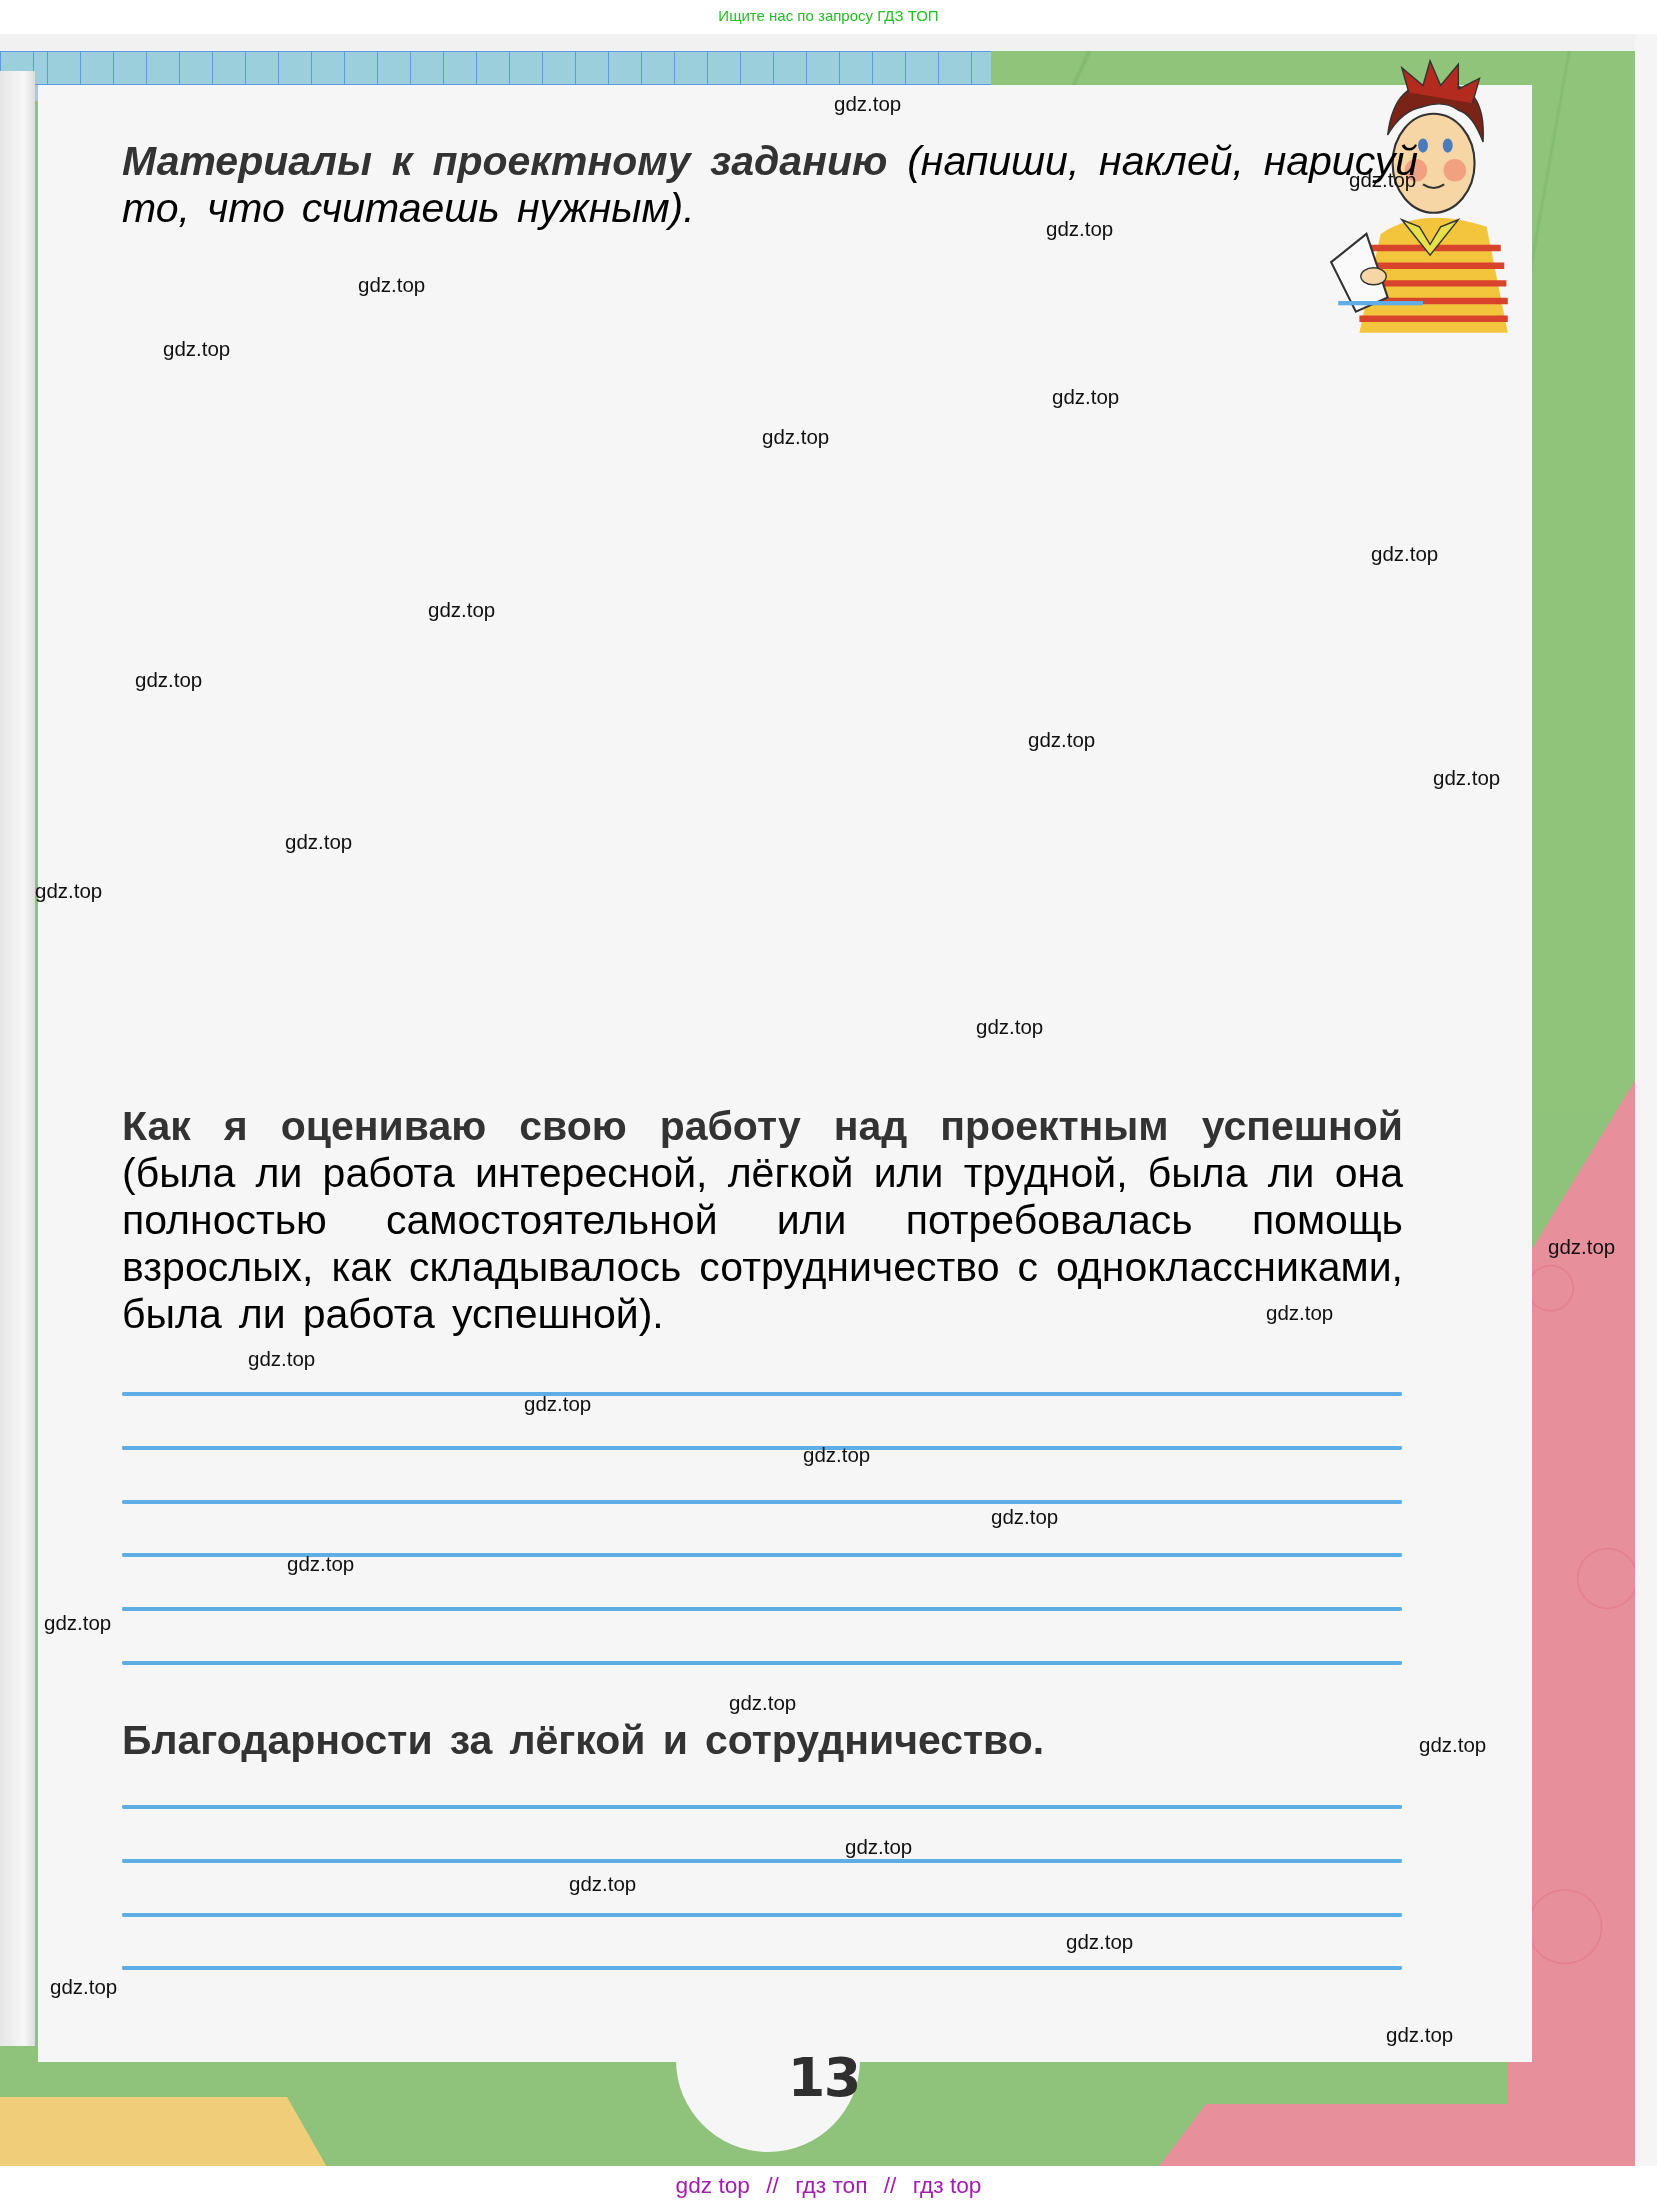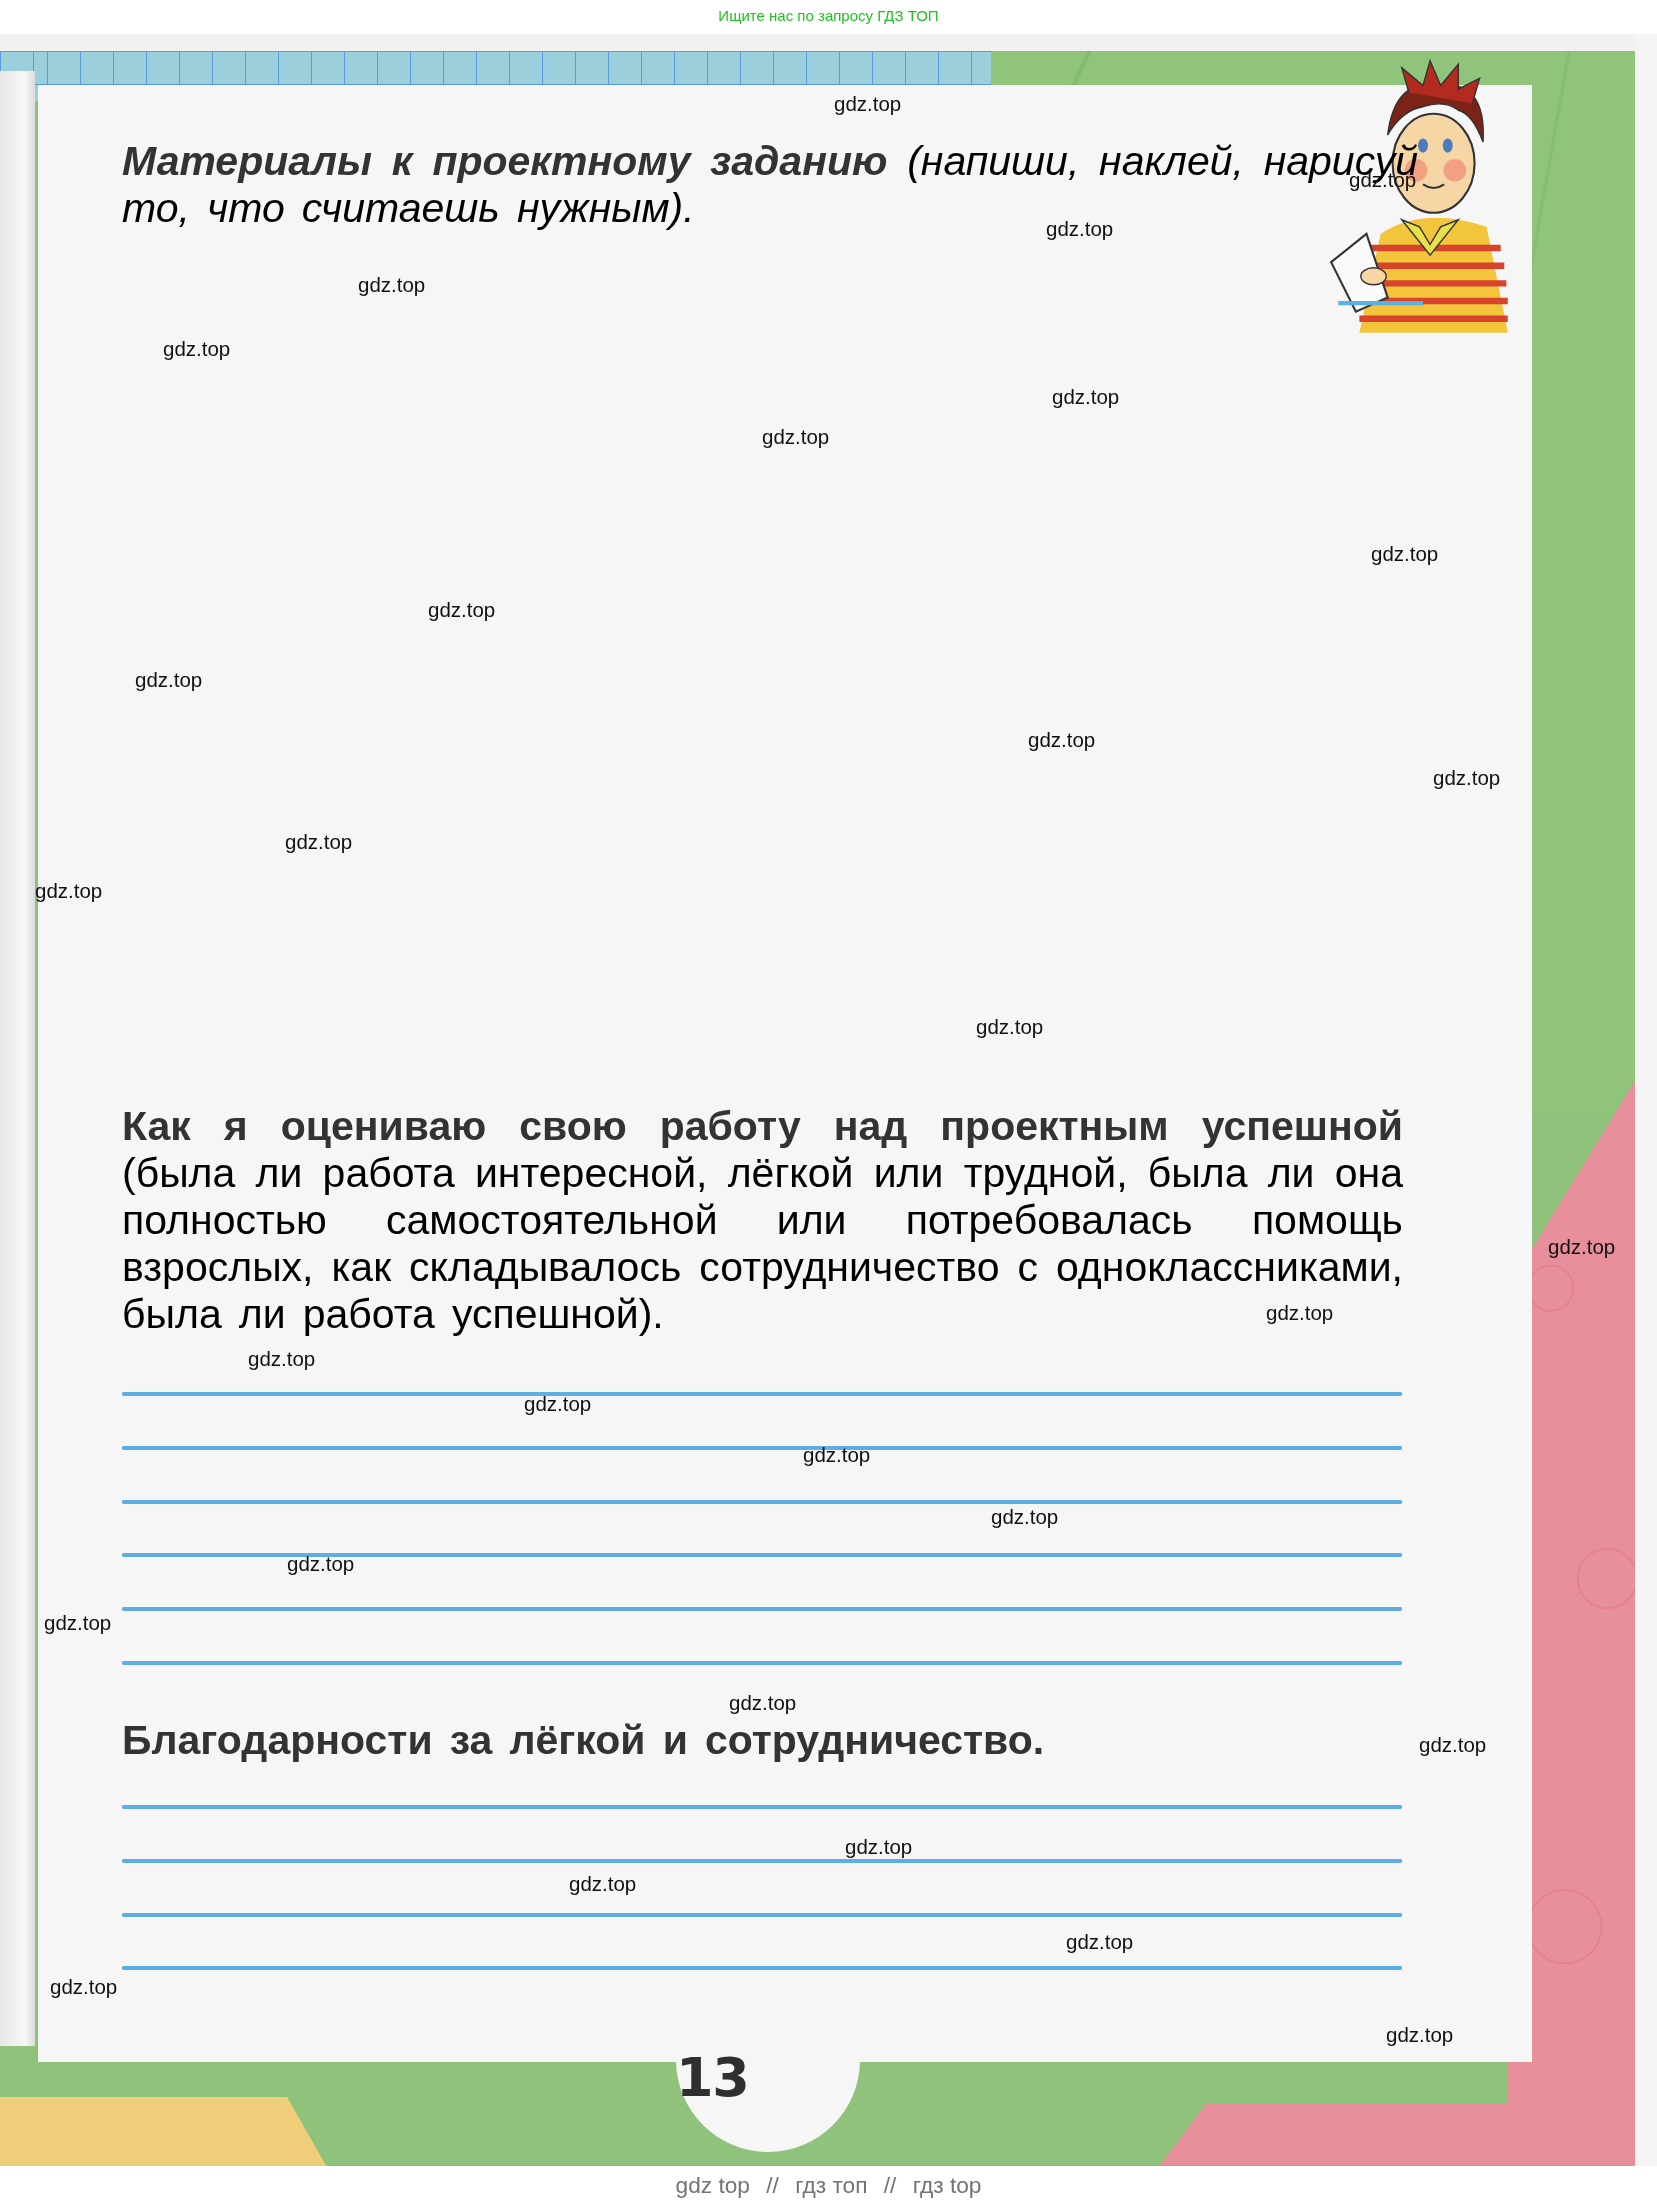--- a/index.html
+++ b/index.html
@@ -72,21 +72,21 @@
   }
   
   .sheet {
     position: absolute; left: 38px; top: 85px; width: 1494px; height: 1977px;
     background: #f6f6f7;
     clip-path: polygon(0 0, 100% 0, 100% 100%, 55% 100%, 55% 100%, 0 100%);
   }
   .page-number-tab {
     position: absolute; left: 676px; top: 2025px; width: 184px; height: 127px;
     background: #f6f6f7; border-radius: 0 0 92px 92px;
-    display: flex; align-items: flex-start; justify-content: flex-start;
+    display: flex; align-items: flex-start; justify-content: flex-end;
   }
   .page-number {
     font-family: "DejaVu Sans", sans-serif; font-weight: bold; font-size: 54px;
     color: #2f2f2f; margin-top: 21px; letter-spacing: -1.4px;
   }
   .para {
     font-size: 41px; line-height: 47px; text-align: justify; margin: 0;
     font-family: "Liberation Sans", sans-serif; word-spacing: 5.7px;
   }
   .para b { font-weight: bold; color: #333; }
@@ -100,21 +100,21 @@
   }
   .boy {
     position: absolute; left: 1317px; top: 50px; width: 212px; height: 283px;
   }
   .wm {
     position: absolute; font-family: "Liberation Sans", sans-serif;
     font-size: 20.5px; color: #111; white-space: nowrap; text-align: center;
   }
   .bottom-banner {
     position: absolute; left: 0; top: 2166px; width: 1657px; height: 39px;
-    text-align: center; color: #737373; font-size: 22.7px; line-height: 39px;
+    text-align: center; color: #a21caf; font-size: 22.7px; line-height: 39px;
     background: #fff;
   }
   .right-gutter {
     position: absolute; left: 1635px; top: 34px; width: 22px; height: 2132px; background: #f5f5f5;
   }
 </style>
 </head>
 <body>
 
 <div class="top-banner">

